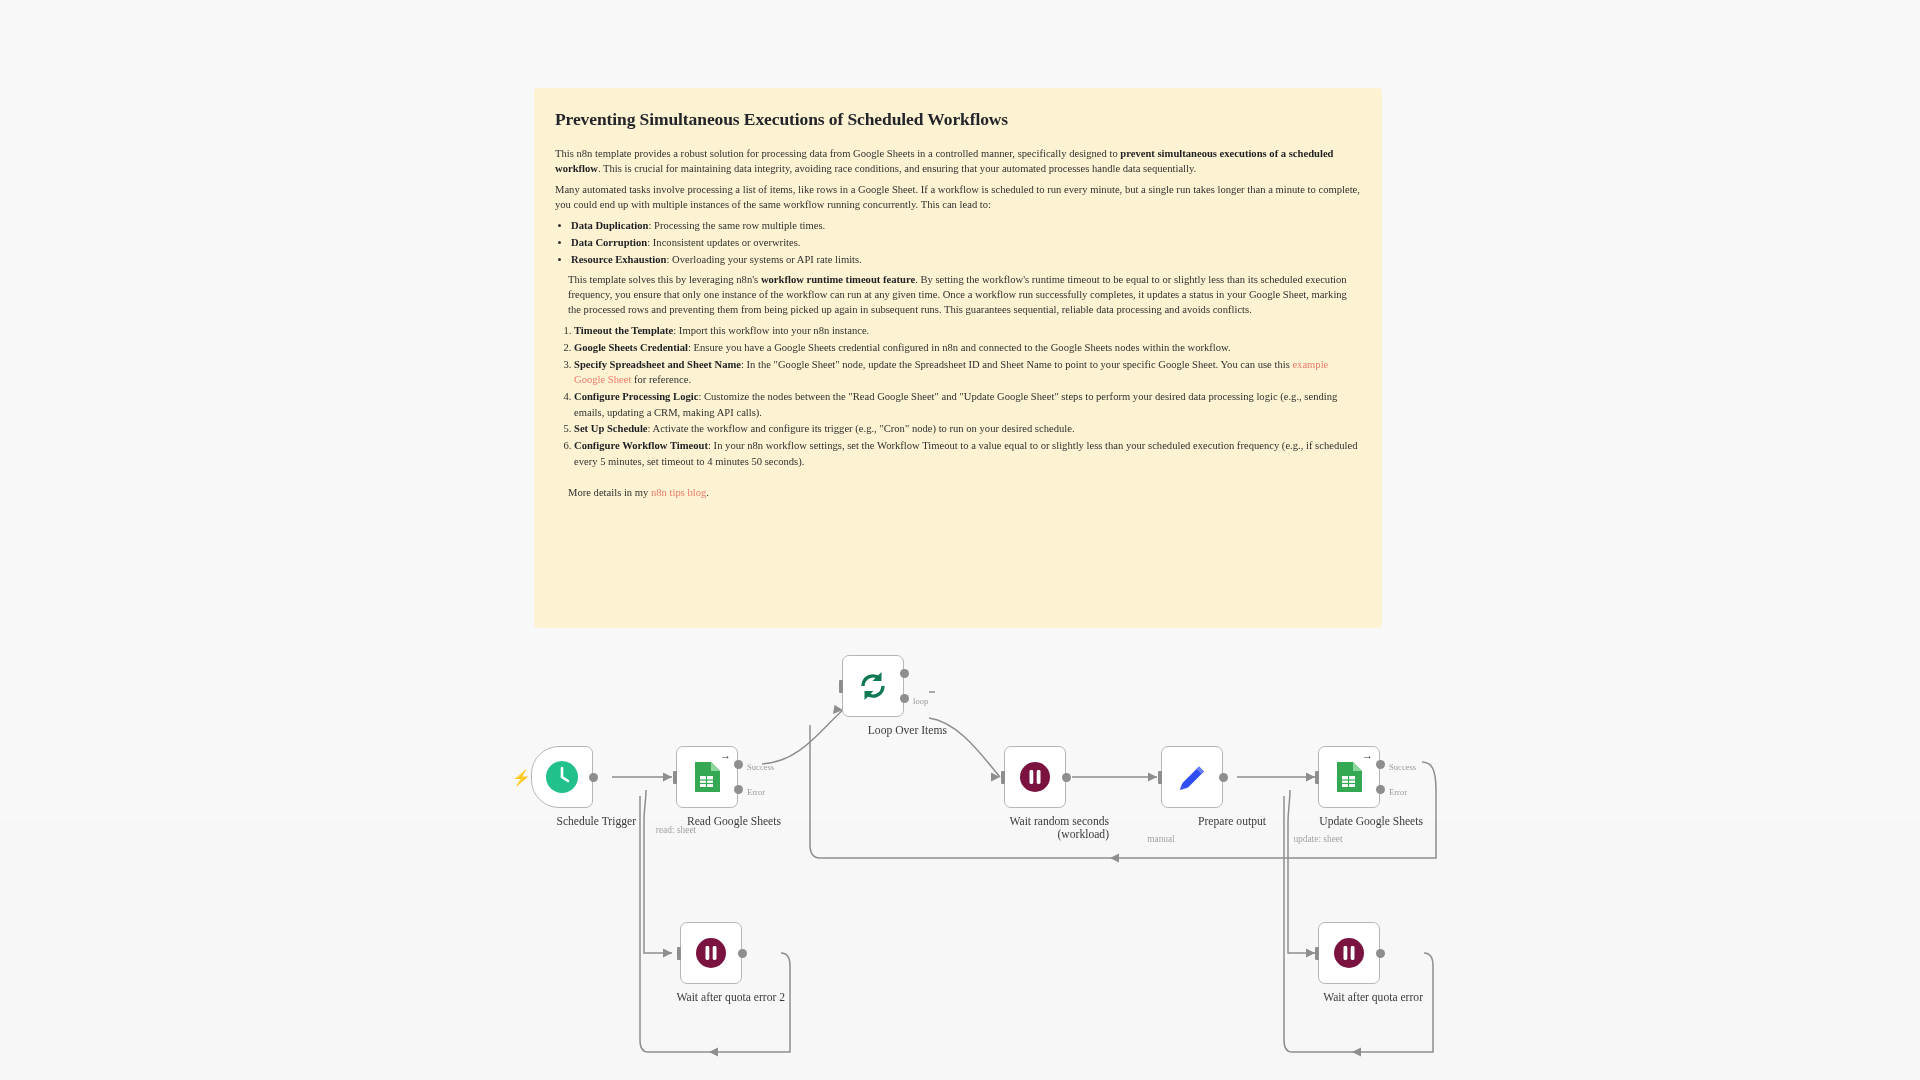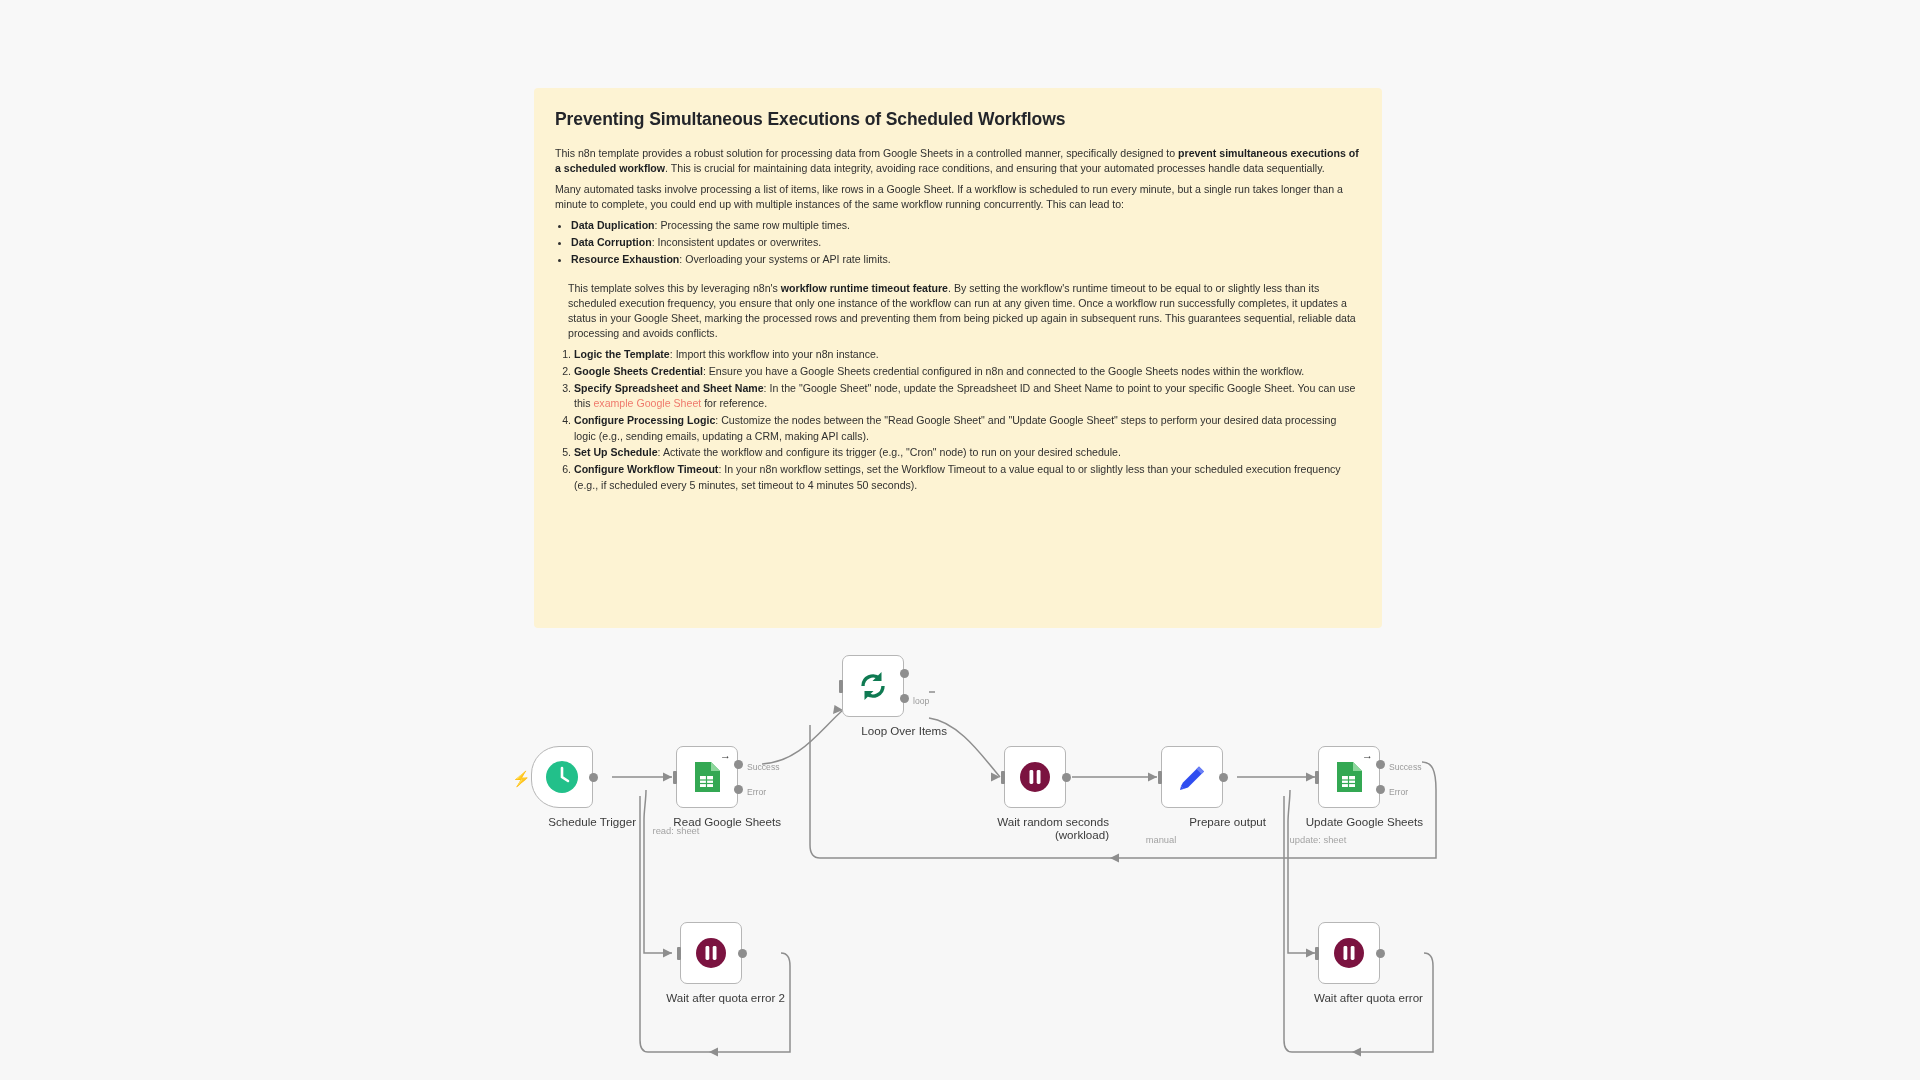--- a/index.html
+++ b/index.html
@@ -7,20 +7,21 @@
     margin: 0; padding: 0;
     width: 1920px; height: 1080px;
     background: #f7f7f7;
     font-family: "Liberation Sans", sans-serif;
     overflow: hidden;
   }
   #canvas {
     position: relative;
     width: 1920px; height: 820px;
     background: #f8f8f8;
+    font-family: Liberation Serif, serif;
   }
 
   
   #sticky {
     position: absolute;
     left: 534px; top: 88px;
     width: 848px; height: 540px;
     background: #fdf3d3;
     border-radius: 4px;
     padding: 17px 21px 14px 21px;
@@ -152,34 +153,37 @@
 
 
     <p>Many automated tasks involve processing a list of items, like rows in a Google Sheet. If a workflow is scheduled to run every minute, but a single run takes longer than a minute to complete, you could end up with multiple instances of the same workflow running concurrently. This can lead to:</p>
 
     <ul>
       <li><b>Data Duplication</b><span>: Processing the same row multiple times.</span></li>
       <li><b>Data Corruption</b><span>: Inconsistent updates or overwrites.</span></li>
       <li><b>Resource Exhaustion</b><span>: Overloading your systems or API rate limits.</span></li>
     </ul>
 
-    <div class="indent-block" style="margin-top:14px;">
+    <div class="indent-block" style="margin-top:5px;">
       <p><span>This template solves this by leveraging n8n's </span><b>workflow runtime timeout feature</b><span>. By setting the workflow's runtime timeout to be equal to or slightly less than its scheduled execution frequency, you ensure that only one instance of the workflow can run at any given time. Once a workflow run successfully completes, it updates a status in your Google Sheet, marking the processed rows and preventing them from being picked up again in subsequent runs. This guarantees sequential, reliable data processing and avoids conflicts.</span></p>
     </div>
 
 
     <ol>
-      <li><b>Logic the Template</b><span>: Import this workflow into your n8n instance.</span></li>
+      <li><b>Timeout the Template</b><span>: Import this workflow into your n8n instance.</span></li>
       <li><b>Google Sheets Credential</b><span>: Ensure you have a Google Sheets credential configured in n8n and connected to the Google Sheets nodes within the workflow.</span></li>
       <li><b>Specify Spreadsheet and Sheet Name</b><span>: In the "Google Sheet" node, update the Spreadsheet ID and Sheet Name to point to your specific Google Sheet. You can use this </span><a class="lk" href="#">example Google Sheet</a><span> for reference.</span></li>
       <li><b>Configure Processing Logic</b><span>: Customize the nodes between the "Read Google Sheet" and "Update Google Sheet" steps to perform your desired data processing logic (e.g., sending emails, updating a CRM, making API calls).</span></li>
       <li><b>Set Up Schedule</b><span>: Activate the workflow and configure its trigger (e.g., "Cron" node) to run on your desired schedule.</span></li>
       <li><b>Configure Workflow Timeout</b><span>: In your n8n workflow settings, set the Workflow Timeout to a value equal to or slightly less than your scheduled execution frequency (e.g., if scheduled every 5 minutes, set timeout to 4 minutes 50 seconds).</span></li>
     </ol>
 
+    <div class="indent-block" style="margin-top:16px;">
+      <p><span>More details in my </span><a class="lk" href="#">n8n tips blog</a><span>.</span></p>
+    </div>
   </div>
 
   <svg class="wires" viewBox="0 0 1920 1080">
     <g stroke="#8e8e8e" stroke-width="1.5" fill="none">
 
       <path d="M 612,777 L 672,777"></path>
 
       <path d="M 762,764 C 800,762 820,730 843,710"></path>
 
       <path d="M 929,718 C 960,722 985,760 1000,777"></path>

